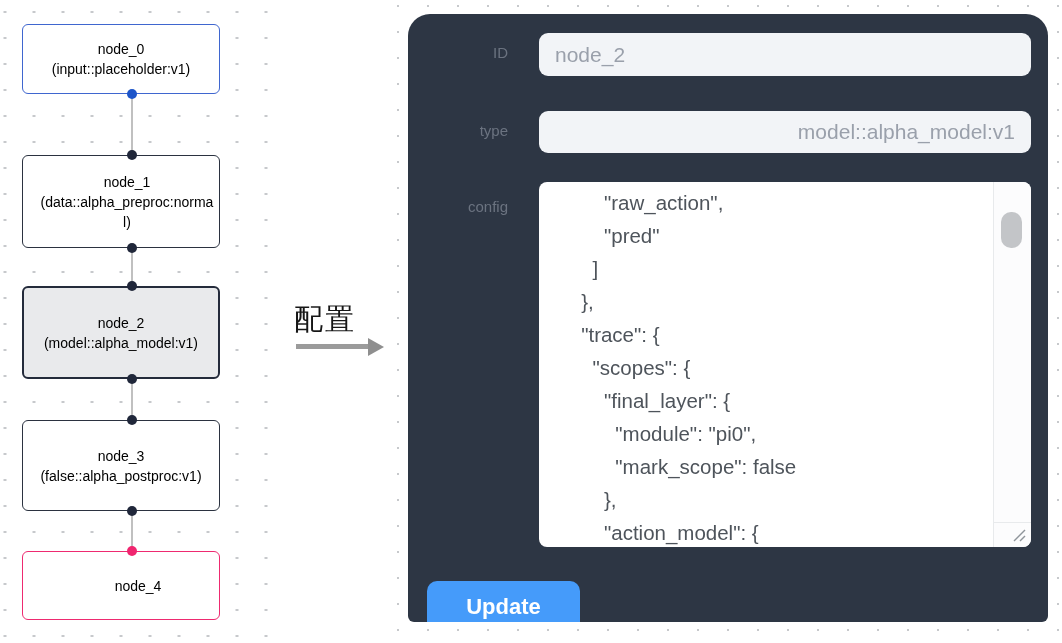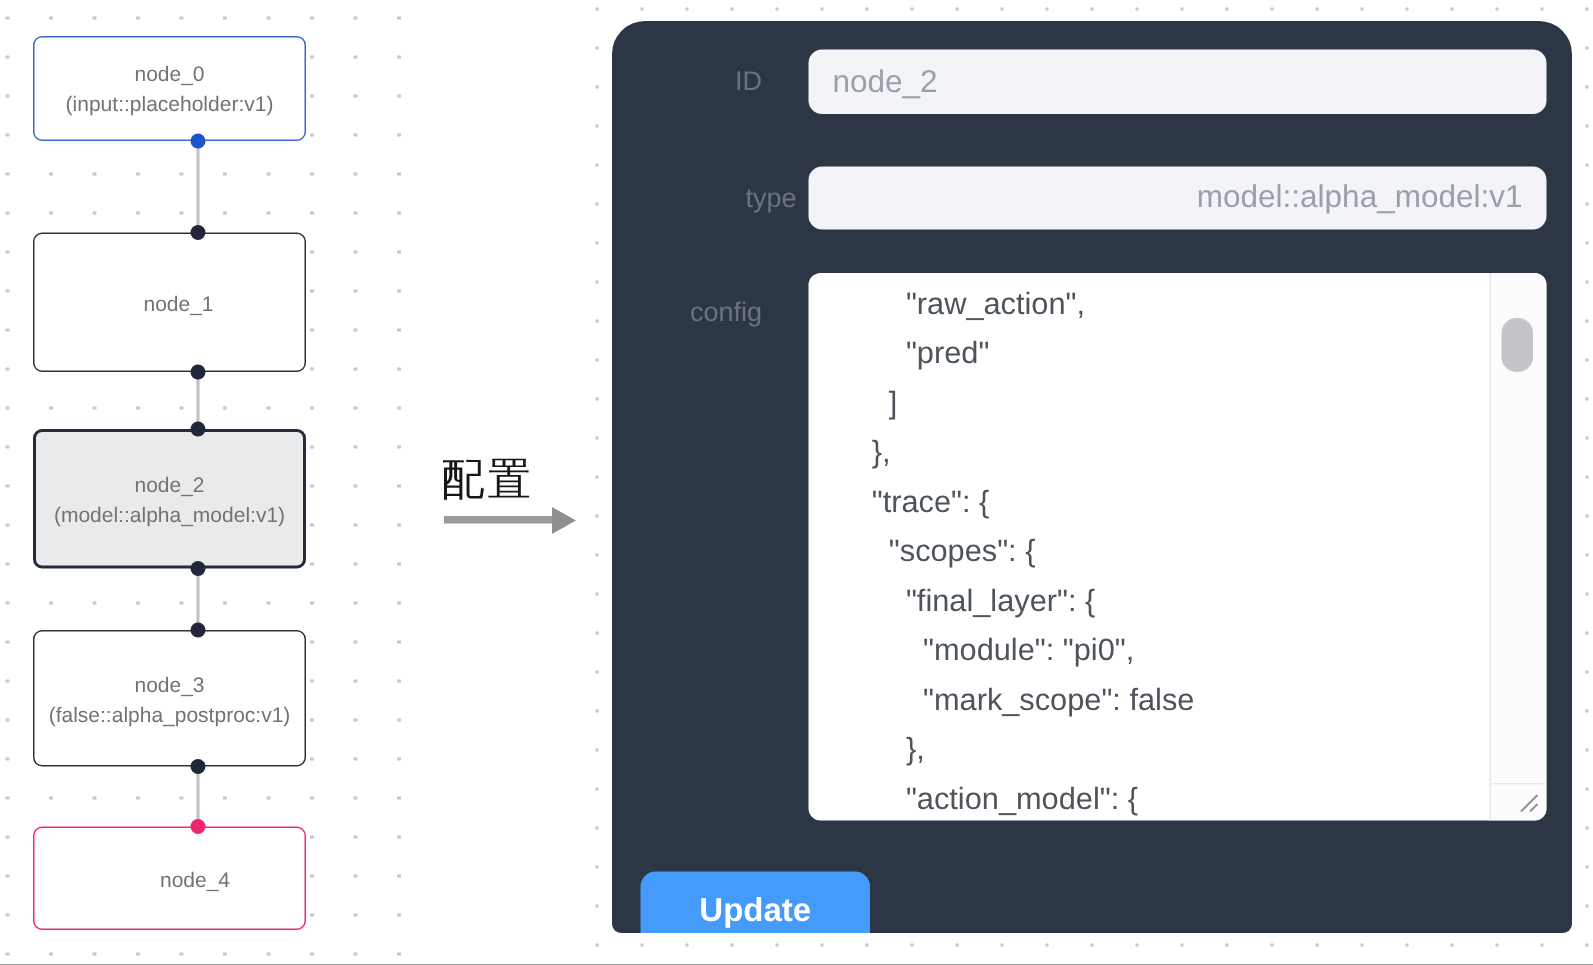--- a/index.html
+++ b/index.html
@@ -17,24 +17,24 @@
     background-size:29px 26px;background-position:-9.5px -1px;
   }
   .dotted-right{
     position:absolute;left:384px;top:0;width:678px;height:643px;
     background-image:radial-gradient(circle,#c7c9cc 1.2px,rgba(0,0,0,0) 1.4px);
     background-size:30px 26px;background-position:-1px -7px;
   }
 
   
   .node{
-    position:absolute;left:22px;width:182px;box-sizing:border-box;
+    position:absolute;left:22px;width:198px;box-sizing:border-box;
     background:#ffffff;border:1.6px solid #2b3240;border-radius:6px;
     display:flex;flex-direction:column;align-items:center;justify-content:center;
-    text-align:center;color:#737373;font-size:14px;line-height:20px;
+    text-align:center;color:#000000;font-size:14px;line-height:20px;
   }
   .node-sub{width:176px;word-break:break-all;}
   .node-input{border-color:#3f66cf;}
   .node-selected{background:#e9eaec;border-width:2.2px;border-color:#242b3b;}
   .node-output{border-color:#ee2a70;padding-left:34px;}
 
   .port{
     position:absolute;width:10px;height:10px;border-radius:50%;
     background:#20273a;left:127px;transform:translateY(-5px);
   }
@@ -58,21 +58,21 @@
     border-bottom:9px solid rgba(0,0,0,0);
   }
 
   
   .panel{
     position:absolute;left:24px;top:14px;width:640px;height:608px;
     background:#2d3644;border-radius:22px 22px 6px 6px;overflow:hidden;
   }
   .panel-label{
     position:absolute;left:0;width:100px;text-align:right;
-    color:#6b7380;font-size:18px;
+    color:#6b7380;font-size:15px;
   }
   .field-input{
     position:absolute;left:131px;width:492px;height:43px;box-sizing:border-box;
     background:#f2f4f7;border:none;border-radius:9px;outline:none;
     color:#9aa0ab;font-size:21px;padding:0 16px;
     font-family:"Liberation Sans", sans-serif;
   }
   .config-box{
     position:absolute;left:131px;top:168px;width:492px;height:365px;
     background:#ffffff;border-radius:8px;overflow:hidden;
@@ -109,20 +109,21 @@
 
   <div class="dotted-left">
 
     <div class="node node-input" style="top:24px;height:70px;">
       <div class="node-title">node_0</div>
       <div class="node-sub">(input::placeholder:v1)</div>
     </div>
 
     <div class="node" style="top:155px;height:93px;padding-left:12px;">
       <div class="node-title">node_1</div>
+      <div class="node-sub">(data::alpha_preproc:normal)</div>
     </div>
 
     <div class="node node-selected" style="top:286px;height:93px;">
       <div class="node-title">node_2</div>
       <div class="node-sub">(model::alpha_model:v1)</div>
     </div>
 
     <div class="node" style="top:420px;height:91px;">
       <div class="node-title">node_3</div>
       <div class="node-sub">(false::alpha_postproc:v1)</div>
@@ -150,21 +151,21 @@
   <div class="transfer-label">配置</div>
   <div class="arrow-shaft"></div>
   <div class="arrow-head"></div>
 
   <div class="dotted-right">
     <div class="panel">
 
       <div class="panel-label" style="top:30px;">ID</div>
       <input class="field-input" style="top: 19px;" type="text" readonly="" value="node_2">
 
-      <div class="panel-label" style="top:108px;margin-left:23px;">type</div>
+      <div class="panel-label" style="top:108px;">type</div>
       <input class="field-input" style="top: 97px; height: 42px; text-align: right;" type="text" readonly="" value="model::alpha_model:v1">
 
       <div class="panel-label" style="top:184px;">config</div>
 
       <div class="config-box">
         <pre class="config-pre">          "raw_action",
           "pred"
         ]
       },
       "trace": {

